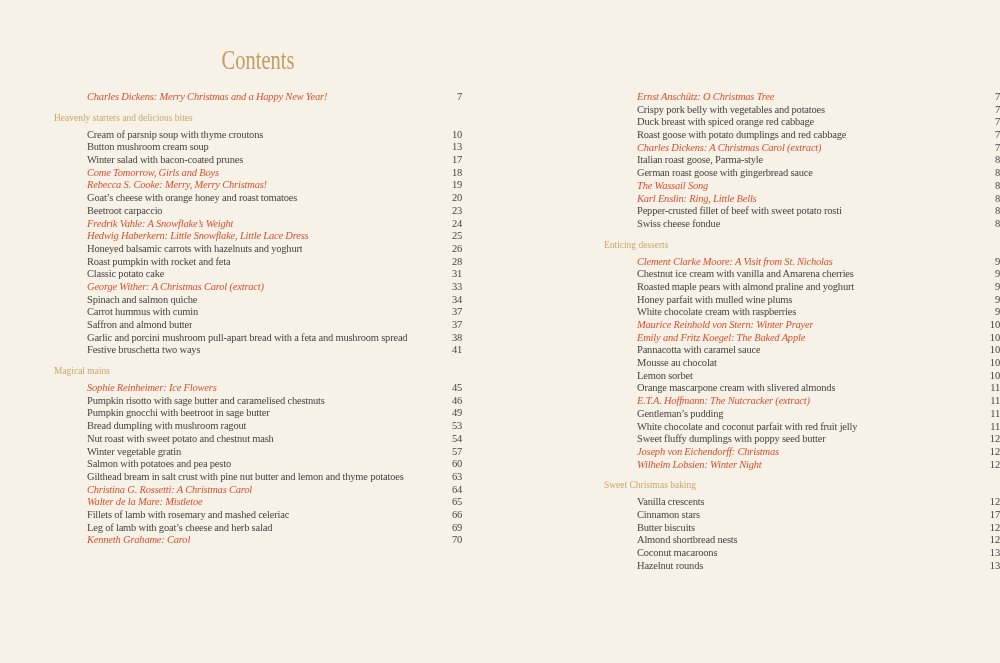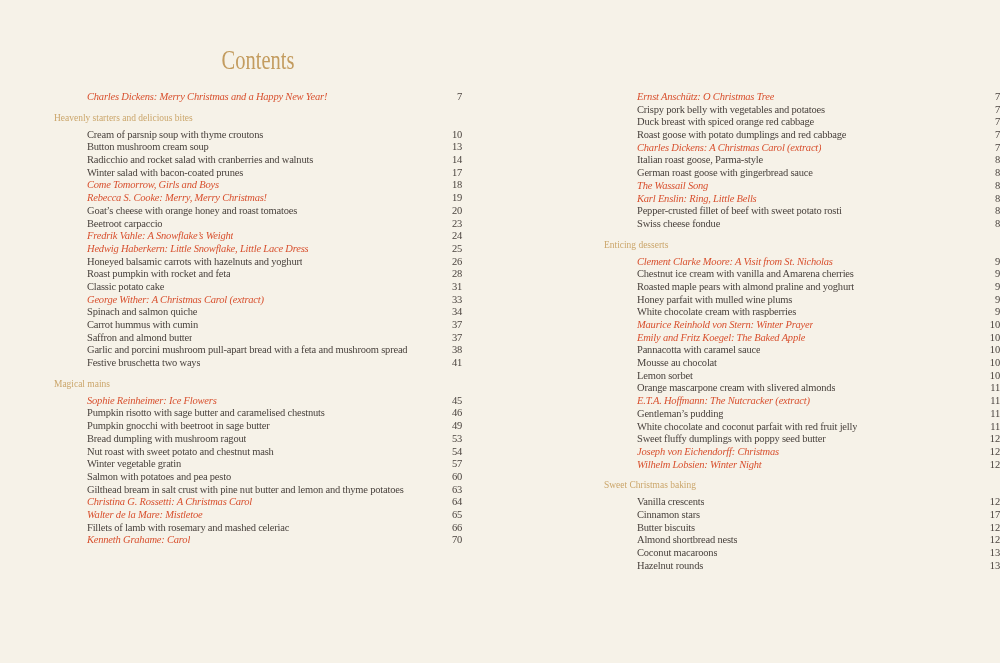--- a/index.html
+++ b/index.html
@@ -55,24 +55,20 @@
       <div class="section-heading"><span class="h-inner">Heavenly starters and delicious bites</span></div>
       <div class="row">
         <span class="t">Cream of parsnip soup with thyme croutons</span>
         <span class="p">10</span>
       </div>
       <div class="row">
         <span class="t">Button mushroom cream soup</span>
         <span class="p">13</span>
       </div>
       <div class="row">
-        <span class="t">Radicchio and rocket salad with cranberries and walnuts</span>
-        <span class="p">14</span>
-      </div>
-      <div class="row">
         <span class="t">Winter salad with bacon-coated prunes</span>
         <span class="p">17</span>
       </div>
       <div class="row lit">
         <span class="t">Come Tomorrow, Girls and Boys</span>
         <span class="p">18</span>
       </div>
       <div class="row lit">
         <span class="t">Rebecca S. Cooke: Merry, Merry Christmas!</span>
         <span class="p">19</span>
@@ -166,20 +162,24 @@
         <span class="t">Christina G. Rossetti: A Christmas Carol</span>
         <span class="p">64</span>
       </div>
       <div class="row lit">
         <span class="t">Walter de la Mare: Mistletoe</span>
         <span class="p">65</span>
       </div>
       <div class="row">
         <span class="t">Fillets of lamb with rosemary and mashed celeriac</span>
         <span class="p">66</span>
+      </div>
+      <div class="row">
+        <span class="t">Leg of lamb with goat’s cheese and herb salad</span>
+        <span class="p">69</span>
       </div>
       <div class="row lit">
         <span class="t">Kenneth Grahame: Carol</span>
         <span class="p">70</span>
       </div>
     </div>
   <div class="col col-right">
       <div class="row lit">
         <span class="t">Ernst Anschütz: O Christmas Tree</span>
         <span class="p">71</span>

